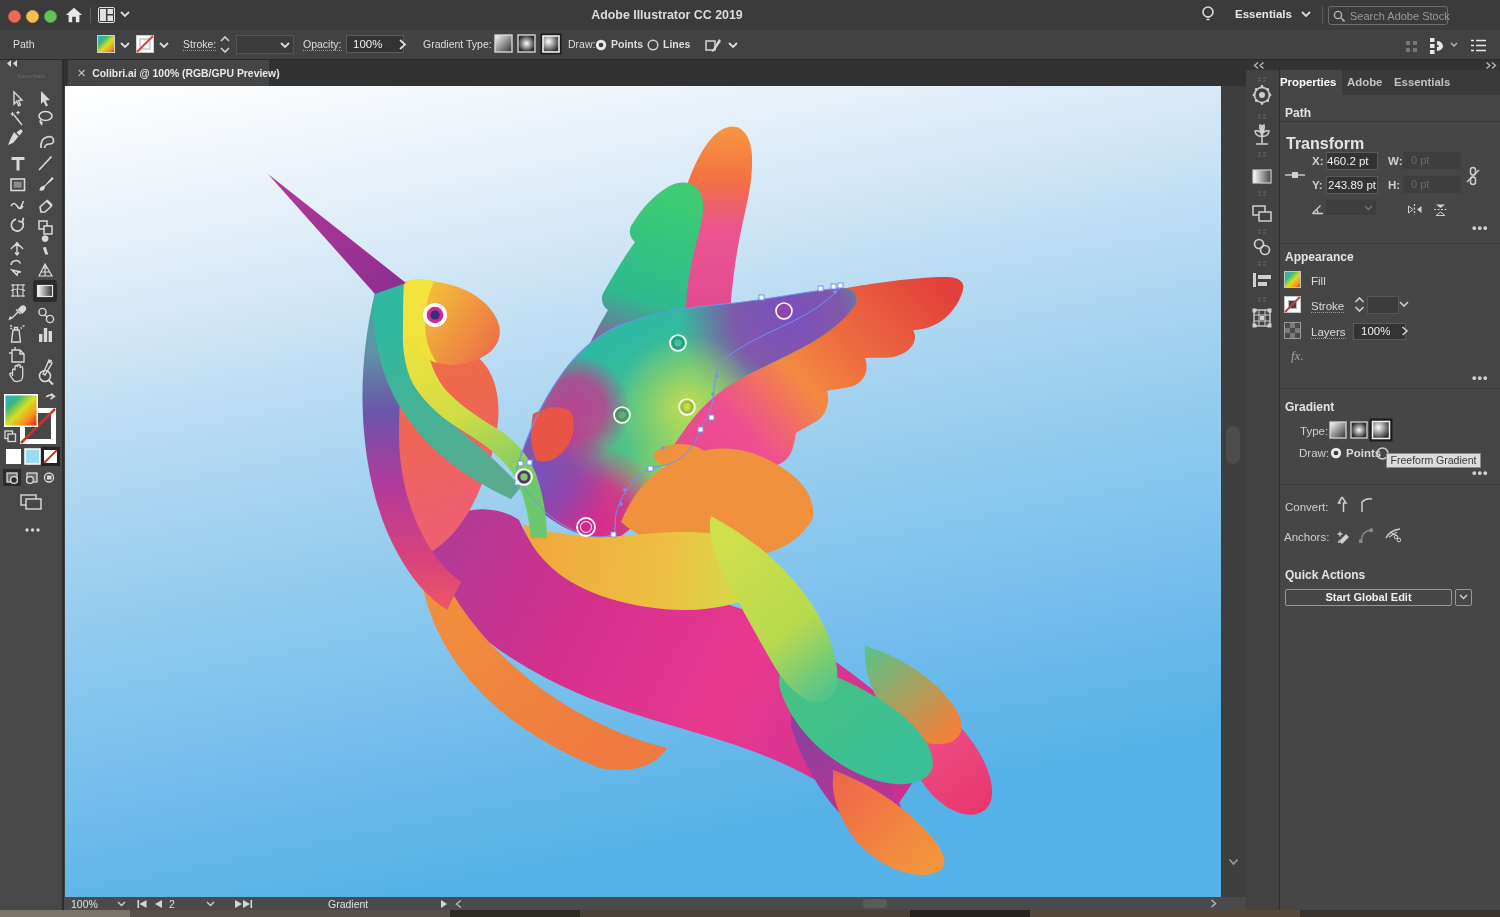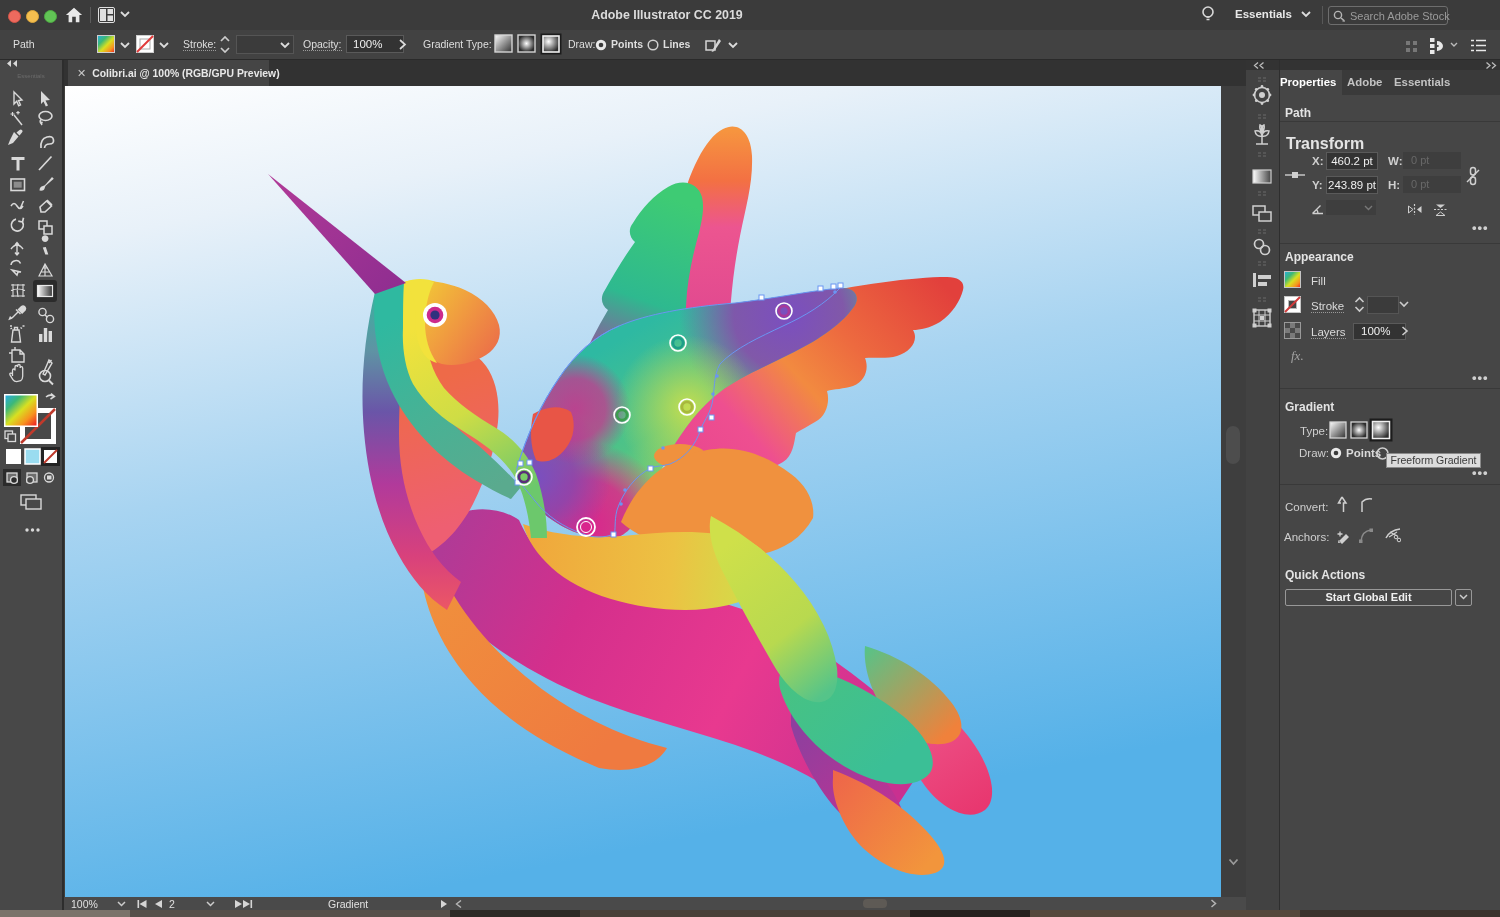--- a/index.html
+++ b/index.html
@@ -650,21 +650,21 @@
   <div class="abs" style="left:67px;top:10px;color:#c3c3c3;font-size:11.4px;font-weight:bold;line-height:25px">Adobe</div>
   <div class="abs" style="left:114px;top:10px;color:#c3c3c3;font-size:11.4px;font-weight:bold;line-height:25px">Essentials</div>
   <div class="abs" style="left:5px;top:46px;font-size:12px;font-weight:bold;color:#e3e3e3">Path</div>
   <div class="abs" style="left:0px;top:61px;width:220px;height:1px;background:#393939"></div>
   <div class="abs" style="left:6px;top:75px;font-size:16px;font-weight:bold;color:#e3e3e3">Transform</div>
   <svg class="abs" style="left:5px;top:111px" width="20" height="8" viewBox="0 0 20 8">
       <path d="M0 4 h20" stroke="#cfcfcf" stroke-width="1.4"></path>
       <rect x="7" y="1" width="6" height="6" fill="#cfcfcf"></rect>
     </svg>
   <div class="abs" style="left:32px;top:95px;font-size:11.5px;font-weight:bold;color:#cfcfcf">X:</div>
-  <div class="abs fieldbox" style="left:46px;top:92px;width:50px;height:16px;font-size:11.5px;line-height:16px;text-align:center">460.2 pt</div>
+  <div class="abs fieldbox" style="left:46px;top:92px;width:50px;height:16px;font-size:11.5px;line-height:16px;text-align:left">460.2 pt</div>
   <div class="abs" style="left:108px;top:95px;font-size:11.5px;font-weight:bold;color:#cfcfcf">W:</div>
   <div class="abs" style="left:123px;top:92px;width:50px;height:17px;background:#3e3e3e;color:#686868;font-size:11px;line-height:17px;padding-left:8px">0 pt</div>
   <div class="abs" style="left:32px;top:119px;font-size:11.5px;font-weight:bold;color:#cfcfcf">Y:</div>
   <div class="abs fieldbox" style="left:46px;top:116px;width:50px;height:16px;font-size:11.5px;line-height:16px;text-align:center">243.89 pt</div>
   <div class="abs" style="left:108px;top:119px;font-size:11.5px;font-weight:bold;color:#cfcfcf">H:</div>
   <div class="abs" style="left:123px;top:116px;width:50px;height:17px;background:#3e3e3e;color:#686868;font-size:11px;line-height:17px;padding-left:8px">0 pt</div>
   <svg class="abs" style="left:185px;top:106px" width="16" height="20" viewBox="0 0 16 20">
       <g fill="none" stroke="#cfcfcf" stroke-width="1.5">
         <rect x="5.5" y="1.5" width="5" height="7.5" rx="2.5"></rect>
         <rect x="5.5" y="11" width="5" height="7.5" rx="2.5"></rect>

